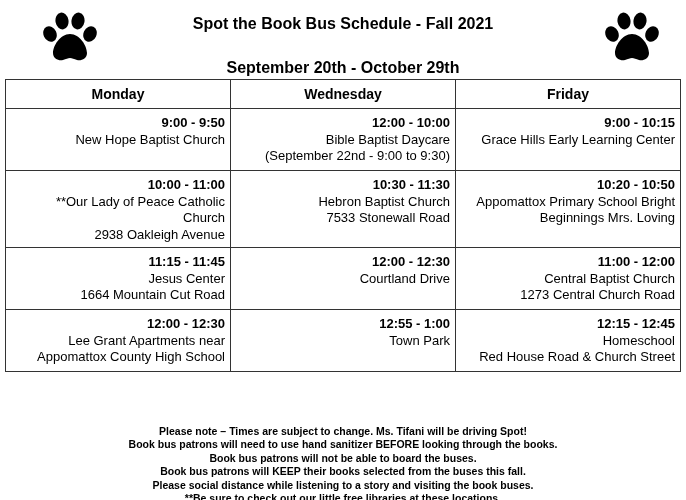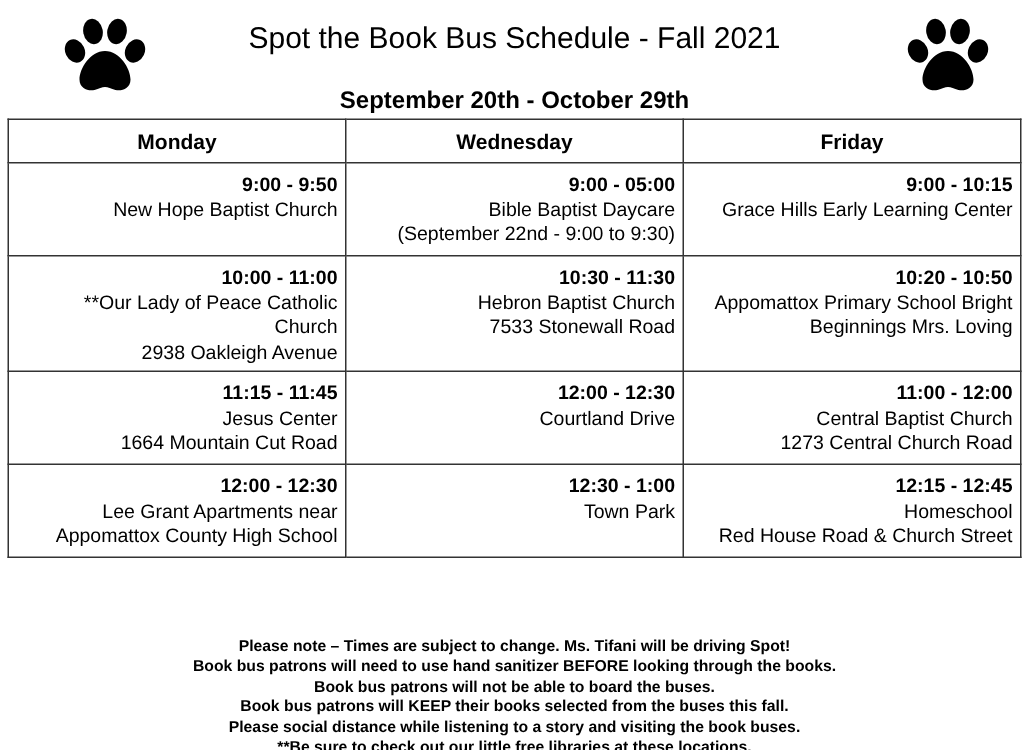--- a/index.html
+++ b/index.html
@@ -7,21 +7,21 @@
       width: 686px; height: 500px; position: relative; overflow: hidden;
       font-family: "Liberation Sans", sans-serif; color: #000;
     }
     .paw {
       position: absolute; width: 56px; height: 50px;
     }
     .paw.left { left: 42px; top: 12px; }
     .paw.right { left: 604px; top: 12px; }
     .title {
       position: absolute; left: 0; width: 686px; top: 15px;
-      text-align: center; font-weight: normal; font-size: 20px;
+      text-align: center; font-weight: bold; font-size: 16px;
     }
     .subtitle {
       position: absolute; left: 0; width: 686px; top: 59px;
       text-align: center; font-weight: bold; font-size: 16px;
     }
     table.schedule {
       position: absolute; left: 5px; top: 79px;
       width: 578px; border-collapse: collapse;
       table-layout: fixed;
       padding-left: 48px;
@@ -82,21 +82,21 @@
       <th>Friday</th>
     </tr>
   </thead>
   <tbody>
     <tr style="height:62px">
       <td>
         <span class="time">9:00 - 9:50</span>
         <span class="line">New Hope Baptist Church</span>
       </td>
       <td>
-        <span class="time">9:00 - 05:00</span>
+        <span class="time">12:00 - 10:00</span>
         <span class="line">Bible Baptist Daycare</span>
         <span class="line">(September 22nd - 9:00 to 9:30)</span>
       </td>
       <td>
         <span class="time">9:00 - 10:15</span>
         <span class="line">Grace Hills Early Learning Center</span>
       </td>
     </tr>
     <tr style="height:77px">
       <td>
@@ -129,21 +129,21 @@
         <span class="line">Central Baptist Church</span>
         <span class="line">1273 Central Church Road</span>
       </td>
     </tr>
     <tr style="height:62px">
       <td>
         <span class="time">12:00 - 12:30</span>
         <span class="line">Lee Grant Apartments near Appomattox County High School</span>
       </td>
       <td>
-        <span class="time">12:30 - 1:00</span>
+        <span class="time">12:55 - 1:00</span>
         <span class="line">Town Park</span>
       </td>
       <td>
         <span class="time">12:15 - 12:45</span>
         <span class="line">Homeschool</span>
         <span class="line">Red House Road &amp; Church Street</span>
       </td>
     </tr>
   </tbody>
 </table>

